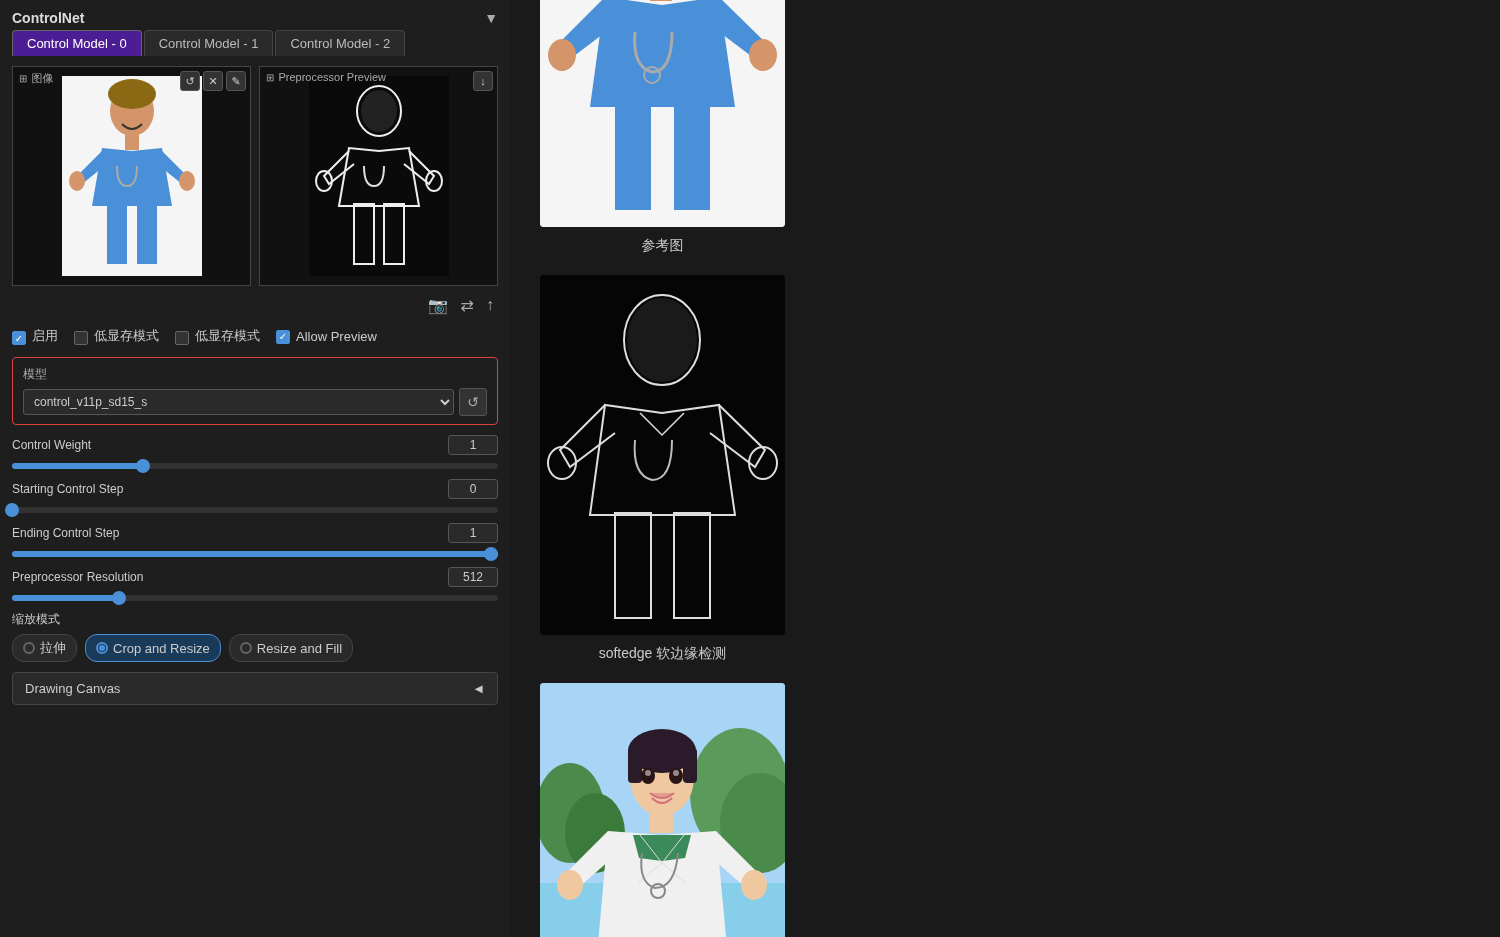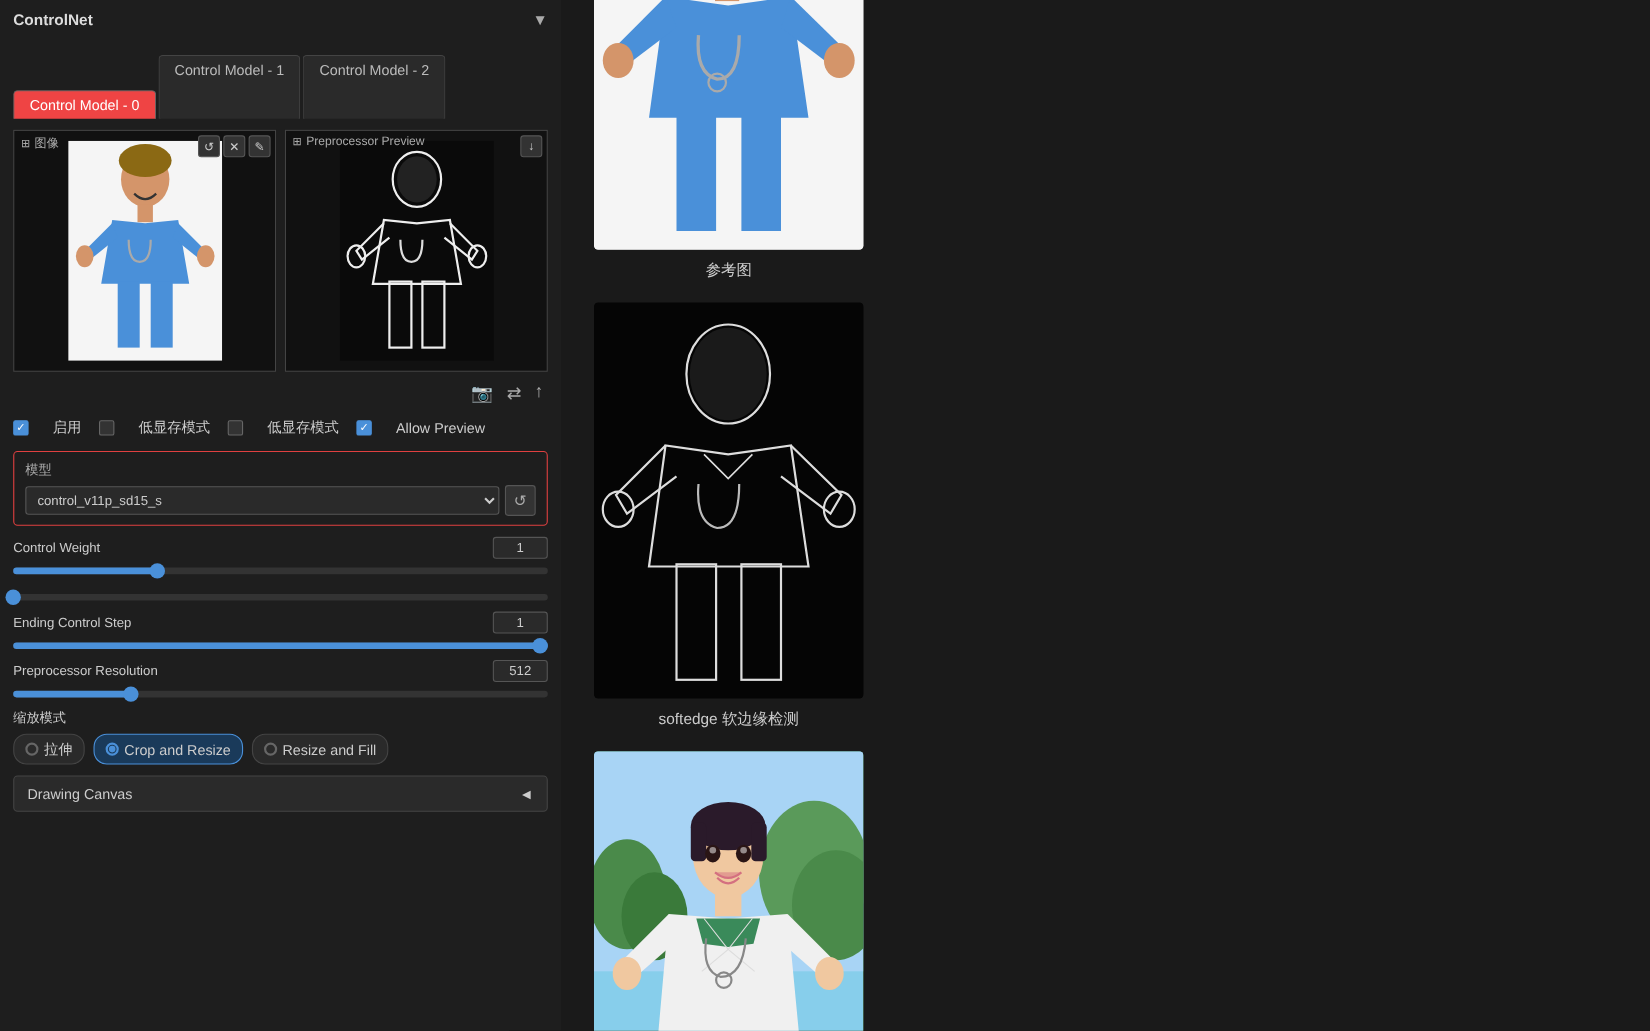--- a/index.html
+++ b/index.html
@@ -22,21 +22,21 @@
       padding: 10px 12px;
       display: flex;
       flex-direction: column;
       gap: 0;
     }
 
     .panel-header {
       display: flex;
       justify-content: space-between;
       align-items: flex-end;
-      margin-bottom: 24px;
+      margin-bottom: 4px;
     }
     .panel-title {
       color: #ddd;
       font-size: 14px;
       font-weight: 600;
     }
     .panel-arrow {
       color: #aaa;
       font-size: 14px;
       cursor: pointer;
@@ -52,24 +52,23 @@
       padding: 5px 14px;
       border-radius: 4px 4px 0 0;
       cursor: pointer;
       font-size: 13px;
       color: #bbb;
       background: #2a2a2a;
       border: 1px solid #444;
       border-bottom: none;
     }
     .tab.active {
-      background: #ef4444;
+      background: #4c1d95;
       color: #fff;
       border-color: #666;
-      margin-top: 32px;
     }
 
     
     .image-row {
       display: flex;
       gap: 8px;
       margin-bottom: 10px;
     }
     .image-box {
       position: relative;
@@ -131,22 +130,22 @@
 
     
     .checkbox-row {
       display: flex;
       align-items: center;
       gap: 16px;
       margin-bottom: 12px;
     }
     .checkbox-item {
       display: flex;
-      align-items: center;
-      gap: 22px;
+      align-items: flex-end;
+      gap: 6px;
       cursor: pointer;
       font-size: 13px;
       color: #ccc;
     }
     .cb {
       width: 14px;
       height: 14px;
       border: 1px solid #666;
       border-radius: 2px;
       background: #333;
@@ -518,20 +517,25 @@
     </div>
     <div style="position:relative; width:100%; display:flex; align-items:center; margin-top:4px;">
       <div class="slider-track" style="width:100%;">
         <div class="slider-fill" style="width:27%"></div>
         <div class="slider-thumb" style="left:27%"></div>
       </div>
     </div>
   </div>
 
   <div class="slider-container">
+    <div class="slider-row">
+      <span class="slider-label">Starting Control Step</span>
+      <div style="flex:1"></div>
+      <div class="slider-value">0</div>
+    </div>
     <div style="position:relative; width:100%; display:flex; align-items:center; margin-top:4px;">
       <div class="slider-track" style="width:100%;">
         <div class="slider-fill" style="width:0%"></div>
         <div class="slider-thumb" style="left:0%"></div>
       </div>
     </div>
   </div>
 
   <div class="slider-container">
     <div class="slider-row">

